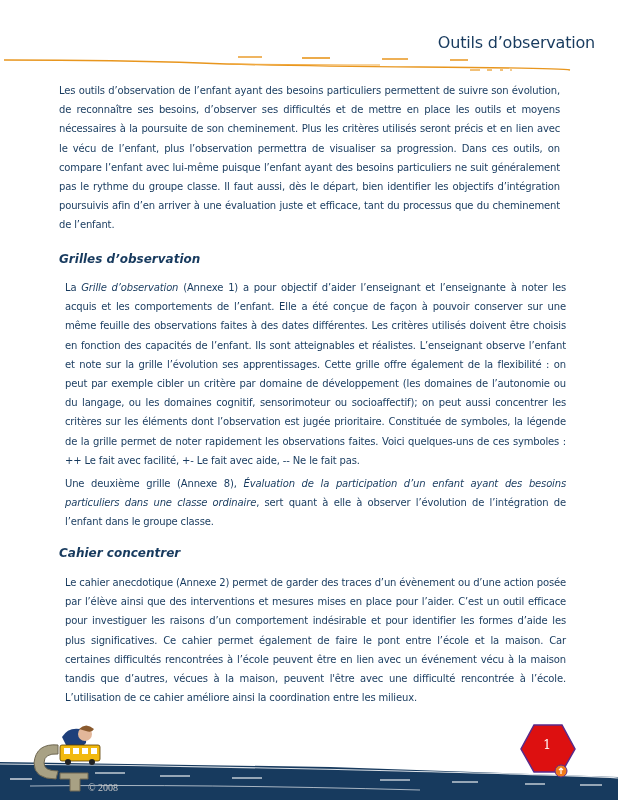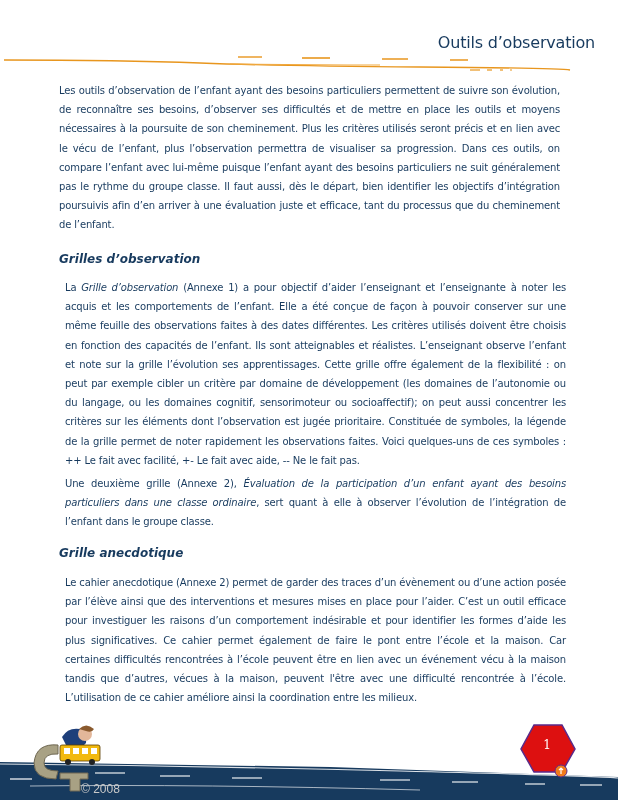--- a/index.html
+++ b/index.html
@@ -25,22 +25,22 @@
     font-style: italic; font-weight: bold; font-size: 12px;
     position: absolute; left: 59px;
   }
   .blk { position: absolute; left: 65px; width: 501px;
     font-size: 10px; line-height: 19.2px; text-align: justify; letter-spacing: -0.15px; }
   .blk p { margin: 0; }
   .blk p + p { margin-top: 4px; }
   em { font-style: italic; }
   .footer { position: absolute; left: 0; top: 700px; width: 618px; height: 100px; }
   .copyright {
-    position: absolute; left: 81px; top: 782px; font-size: 12px; color: #c9c9c9;
-    font-family: Liberation Sans, sans-serif;
+    position: absolute; left: 88px; top: 782px; font-size: 10px; color: #c9c9c9;
+    font-family: Liberation Serif, serif;
   }
   .page-number {
     position: absolute; left: 535px; top: 738px; width: 24px; text-align: center;
     font-family: "DejaVu Serif", serif; font-size: 12px; color: #ffffff;
   }
 </style>
 </head>
 <body>
 
 <div class="page-title">Outils d’observation</div>
@@ -59,24 +59,24 @@
 </svg>
 
 <div class="content">
   <p>Les outils d’observation de l’enfant ayant des besoins particuliers permettent de suivre son évolution, de reconnaître ses besoins, d’observer ses difficultés et de mettre en place les outils et moyens nécessaires à la poursuite de son cheminement. Plus les critères utilisés seront précis et en lien avec le vécu de l’enfant, plus l’observation permettra de visualiser sa progression. Dans ces outils, on compare l’enfant avec lui-même puisque l’enfant ayant des besoins particuliers ne suit généralement pas le rythme du groupe classe. Il faut aussi, dès le départ, bien identifier les objectifs d’intégration poursuivis afin d’en arriver à une évaluation juste et efficace, tant du processus que du cheminement de l’enfant.</p>
 </div>
 
 <div class="h-section" style="top:252px;">Grilles d’observation</div>
 
 <div class="blk" style="top:278px;">
   <p><span>La </span><em>Grille d’observation</em><span> (Annexe 1) a pour objectif d’aider l’enseignant et l’enseignante à noter les acquis et les comportements de l’enfant. Elle a été conçue de façon à pouvoir conserver sur une même feuille des observations faites à des dates différentes. Les critères utilisés doivent être choisis en fonction des capacités de l’enfant. Ils sont atteignables et réalistes. L’enseignant observe l’enfant et note sur la grille l’évolution ses apprentissages. Cette grille offre également de la flexibilité : on peut par exemple cibler un critère par domaine de développement (les domaines de l’autonomie ou du langage, ou les domaines cognitif, sensorimoteur ou socioaffectif); on peut aussi concentrer les critères sur les éléments dont l’observation est jugée prioritaire. Constituée de symboles, la légende de la grille permet  de noter rapidement les observations faites. Voici quelques-uns de ces symboles : ++ Le fait avec facilité, +- Le fait avec aide, -- Ne le fait pas.</span></p>
-  <p><span>Une deuxième grille (Annexe 2), </span><em>Évaluation de la participation d’un enfant ayant des besoins particuliers dans une classe ordinaire</em><span>, sert quant à elle à observer l’évolution de l’intégration de l’enfant dans le groupe classe.</span></p>
+  <p><span>Une deuxième grille (Annexe 8), </span><em>Évaluation de la participation d’un enfant ayant des besoins particuliers dans une classe ordinaire</em><span>, sert quant à elle à observer l’évolution de l’intégration de l’enfant dans le groupe classe.</span></p>
 </div>
 
-<div class="h-section" style="top:546px;">Grille anecdotique</div>
+<div class="h-section" style="top:546px;">Cahier concentrer</div>
 
 <div class="blk" style="top:573px;">
   <p>Le cahier anecdotique (Annexe 2) permet de garder des traces d’un évènement ou d’une action posée par l’élève ainsi que des interventions et mesures mises en place pour l’aider. C’est un outil efficace pour investiguer les raisons d’un comportement indésirable et pour identifier les formes d’aide les plus significatives. Ce cahier permet également de faire le pont entre l’école et la maison. Car certaines difficultés rencontrées à l’école peuvent être en lien avec un événement vécu à la maison tandis que d’autres, vécues à la maison, peuvent l'être avec une difficulté rencontrée à l’école. L’utilisation de ce cahier améliore ainsi la coordination entre les milieux.</p>
 </div>
 
 <svg class="footer" viewBox="0 0 618 100" width="618" height="100">
   <path d="M0 62 L330 67 L618 77 L618 100 L0 100 Z" fill="#173a5e"></path>
   <path d="M0 64 Q200 66 400 71 T618 78" stroke="#ffffff" stroke-width="1.2" fill="none" opacity="0.85"></path>
   <line x1="10" y1="79" x2="32" y2="79" stroke="#ffffff" stroke-width="1.2"></line>
   <line x1="95" y1="73" x2="125" y2="73" stroke="#ffffff" stroke-width="1.1"></line>

